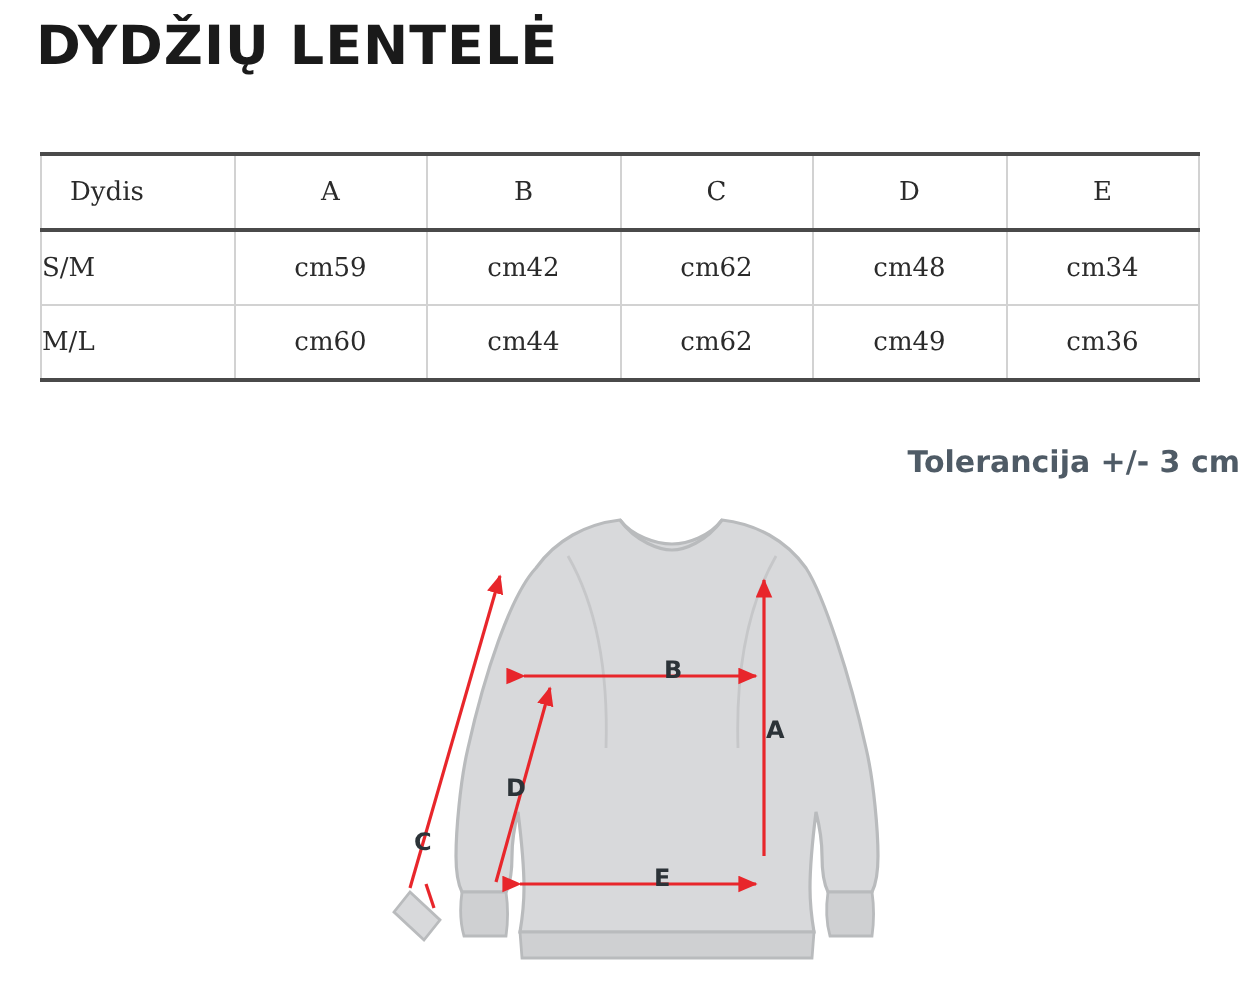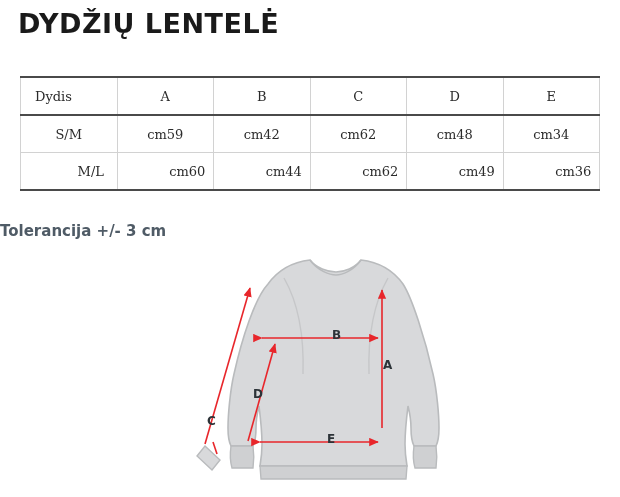--- a/index.html
+++ b/index.html
@@ -55,32 +55,31 @@
     border-top: 2px solid #4a4a4a;
     border-bottom: 2px solid #4a4a4a;
     font-family: "DejaVu Serif", serif;
     font-size: 13px;
   }
   table.size-table thead th.col-label {
     text-align: left;
     padding-left: 14px;
   }
   table.size-table tbody td.col-label {
-    text-align: center;
+    text-align: left;
   }
   table.size-table tbody tr:last-child td {
     border-bottom: 2px solid #4a4a4a;
-    padding-left: 44px;
   }
   .tolerance {
     position: absolute;
     top: 222px;
     left: 0;
     width: 620px;
-    text-align: left;
+    text-align: right;
     font-size: 15px;
     font-weight: bold;
     color: #4f5b66;
     font-family: "DejaVu Sans", sans-serif;
   }
   .diagram {
     position: absolute;
     left: 150px;
     top: 246px;
     width: 330px;

